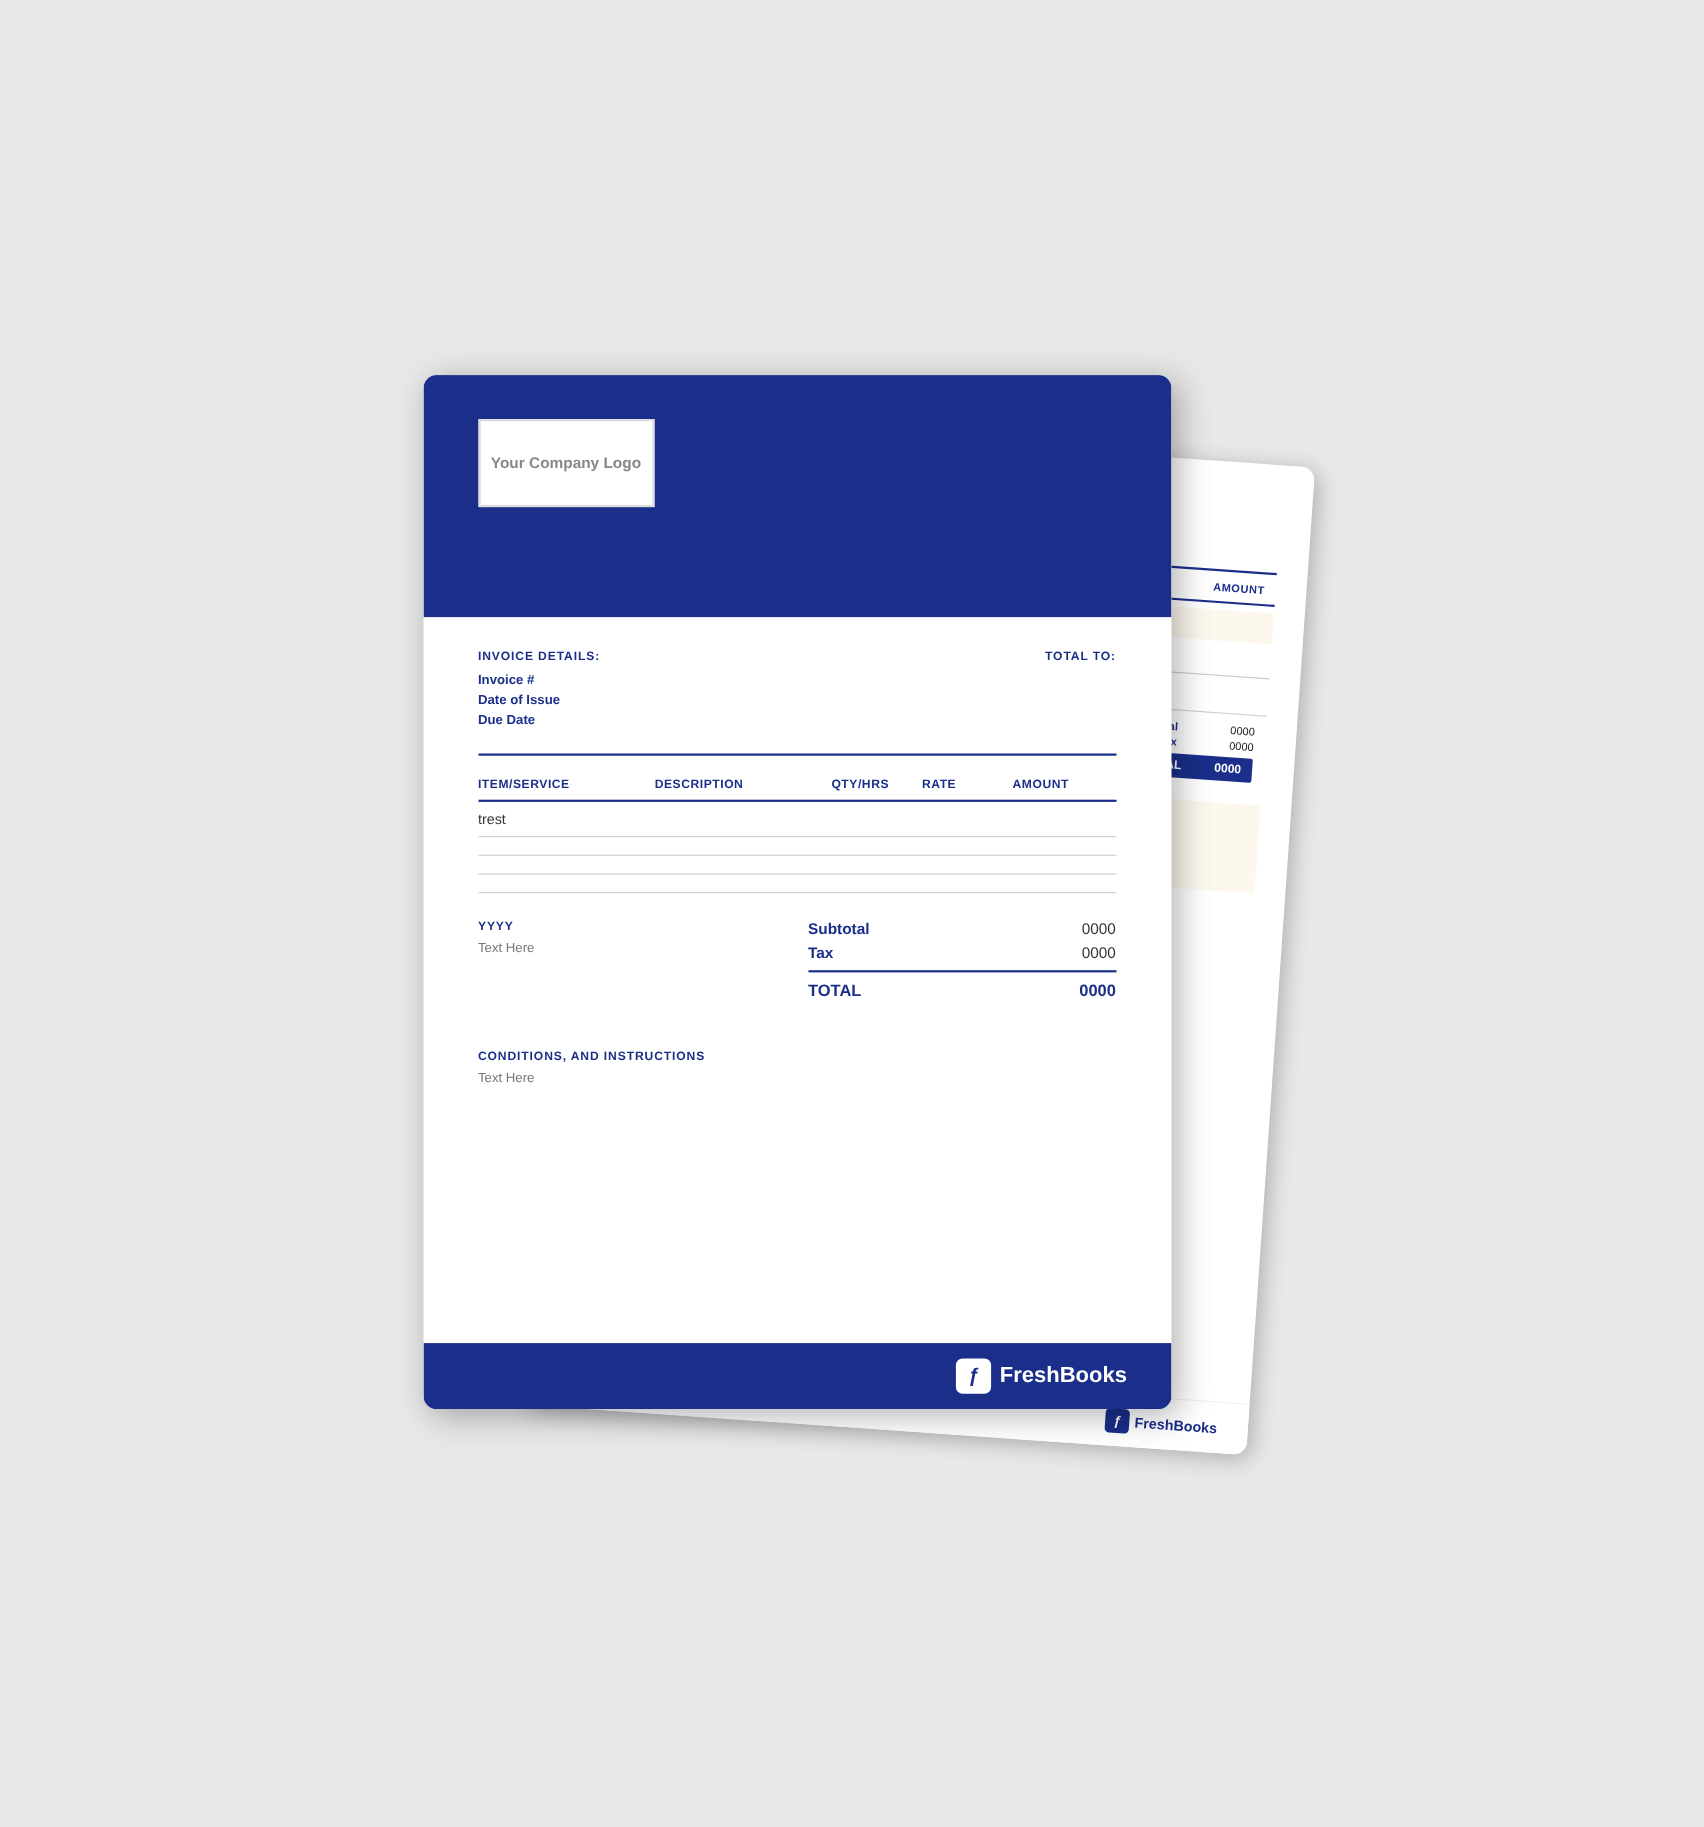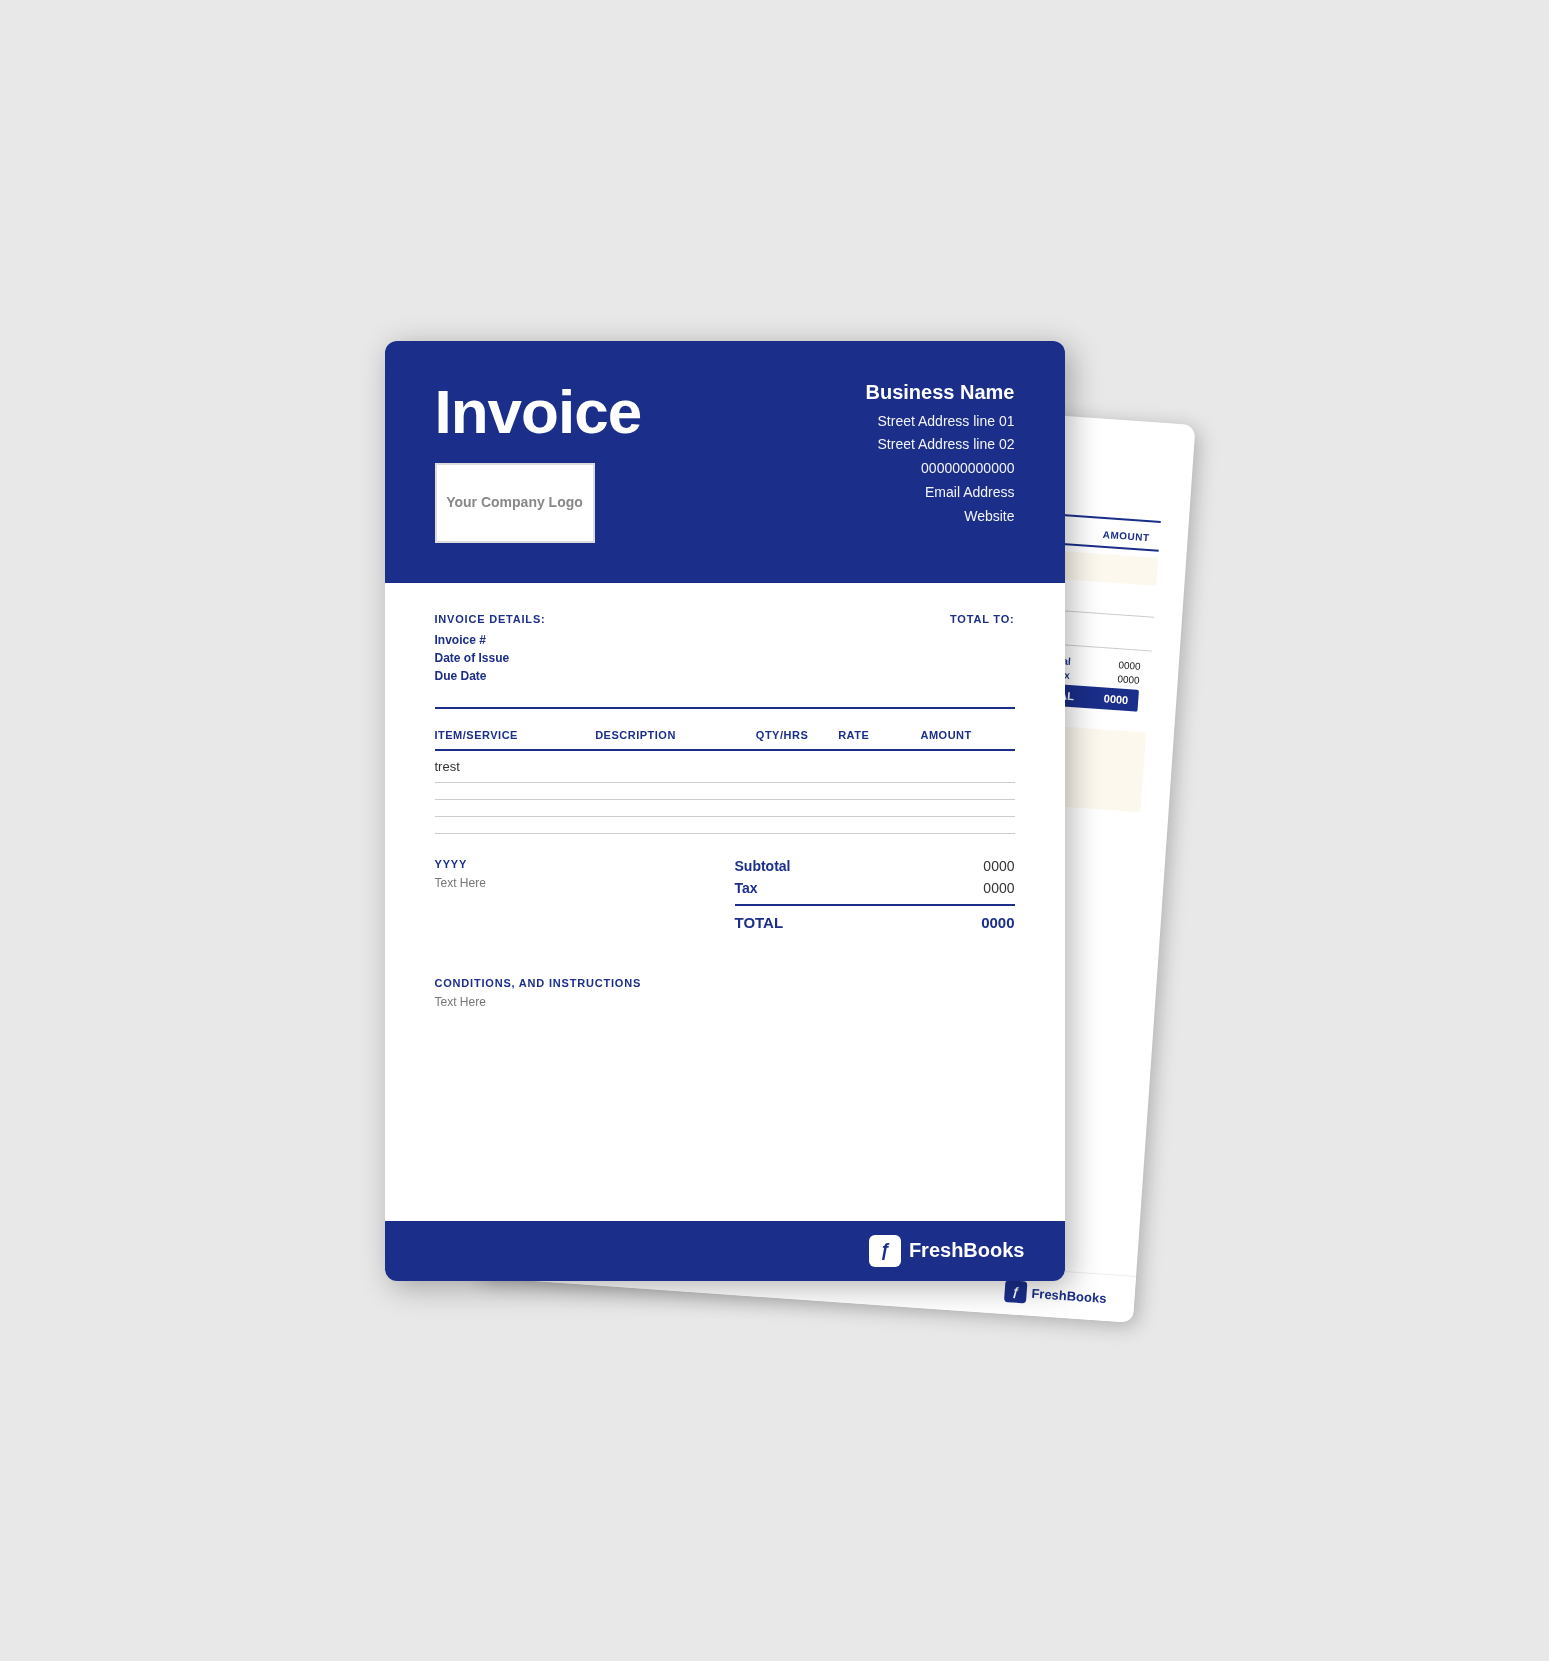--- a/index.html
+++ b/index.html
@@ -488,33 +488,22 @@
         <div class="fb-icon-small">ƒ</div>
         <span>FreshBooks</span>
       </div>
     </div>
   </div>
 
   <div class="invoice-front">
 
     <div class="front-header">
       <div class="front-header-left">
-        <div class="invoice-title">Invoice</div>
         <div class="logo-box">
           <span>Your Company Logo</span>
-        </div>
-      </div>
-      <div class="front-header-right">
-        <div class="business-name">Business Name</div>
-        <div class="business-info">
-          <div>Street Address line 01</div>
-          <div>Street Address line 02</div>
-          <div>000000000000</div>
-          <div>Email Address</div>
-          <div>Website</div>
         </div>
       </div>
     </div>
 
     <div class="front-body">
 
       <div class="invoice-details-section">
         <div class="invoice-details-left">
           <div class="section-label">INVOICE DETAILS:</div>
           <div class="detail-field">Invoice #</div>

